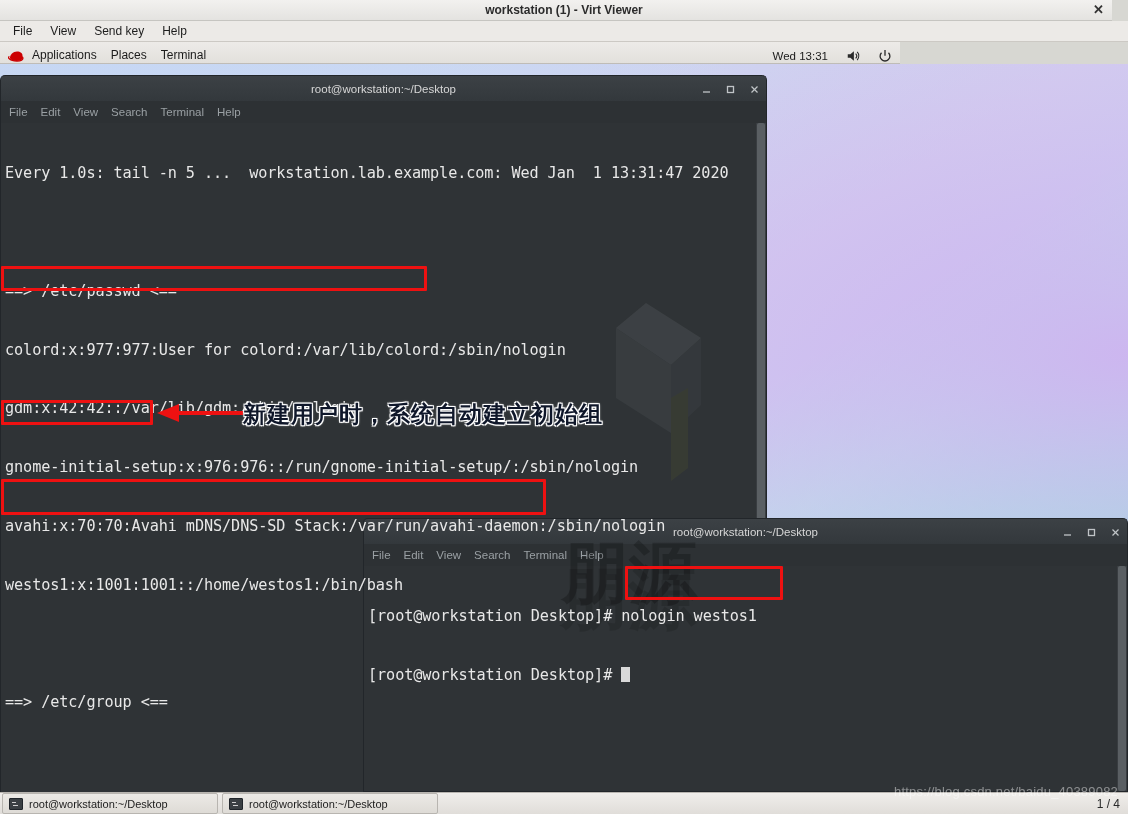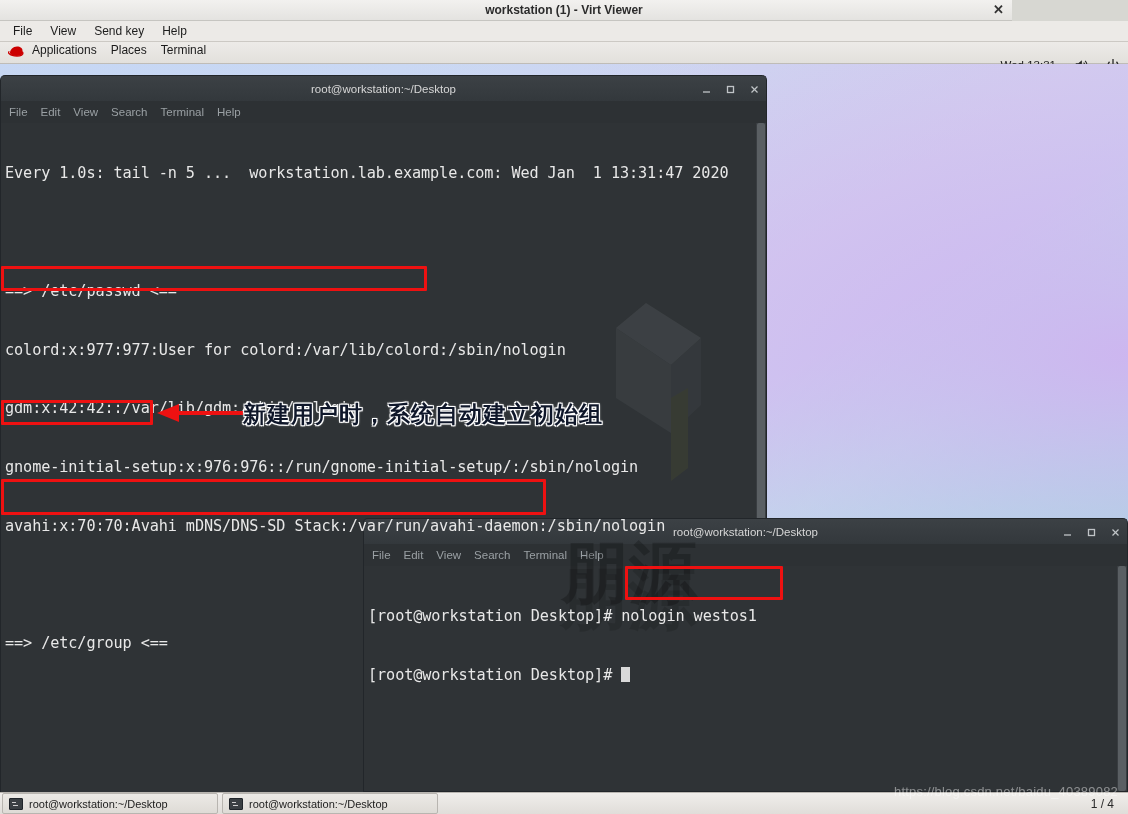--- a/index.html
+++ b/index.html
@@ -6,21 +6,21 @@
   html, body {
     width: 1128px; height: 814px;
     overflow: hidden;
     font-family: "Liberation Sans", sans-serif;
     background: #d7d7d2;
   }
   #root { position: relative; width: 1128px; height: 814px; }
 
   
   .vv-titlebar {
-    position: absolute; left: 0; top: 0; width: 1012px; height: 21px;
+    position: absolute; left: 0; top: 0; width: 1112px; height: 21px;
     background: linear-gradient(to bottom, #f2f1ef 0%, #e4e3e0 100%);
     border-bottom: 1px solid #c6c5c1;
   }
   .vv-title {
     position: absolute; left: 0; top: 0; width: 1128px; height: 20px;
     text-align: center; line-height: 20px;
     font-size: 12px; font-weight: bold; color: #2b2b2b;
   }
   .vv-close {
     position: absolute; right: 8px; top: 0px; height: 20px; line-height: 20px;
@@ -33,24 +33,24 @@
     border-bottom: 1px solid #ccc9c4;
     display: flex; align-items: center; padding-left: 6px; gap: 4px;
   }
   .vv-menu-item {
     font-size: 12px; color: #1d1d1d; padding: 2px 7px; cursor: pointer;
     line-height: 14px;
   }
 
   
   .gnome-panel {
-    position: absolute; left: 0; top: 42px; width: 1128px; height: 22px;
+    position: absolute; left: 0; top: 42px; width: 900px; height: 22px;
     background: linear-gradient(to bottom, #edebe8 0%, #e2e0dc 100%);
     border-bottom: 1px solid #bfbcb7;
-    display: flex; align-items: flex-start; padding: 0 8px; flex-direction: column;
+    display: flex; align-items: flex-end; padding: 0 8px;
   }
   .panel-left { display: flex; align-items: center; gap: 14px; }
   .panel-item { font-size: 12px; color: #1b1b1b; cursor: pointer; line-height: 16px; }
   .rh-logo { width: 16px; height: 13px; margin-right: -6px; display:block; }
   .panel-right { margin-left: auto; display: flex; align-items: center; gap: 18px; }
   .panel-clock { font-size: 11.5px; color: #1b1b1b; }
   .tray-icon { width: 14px; height: 14px; display: block; cursor: pointer; }
 
   
   .desktop {
@@ -175,21 +175,21 @@
     content: ""; position: absolute; left: 2px; top: 3px;
     width: 4px; height: 1px; background: #cfcfcf;
     box-shadow: 1px 3px 0 #cfcfcf, 2px 3px 0 #cfcfcf;
   }
   .task-label {
     font-size: 11px; color: #1c1c1c; white-space: nowrap;
     overflow: hidden; text-overflow: ellipsis;
   }
   .task-pager {
     margin-left: auto; display: flex; align-items: center;
-    padding-right: 14px; font-size: 12px; color: #2a2a2a;
+    padding-right: 8px; font-size: 12px; color: #2a2a2a;
   }
 
   
   .blog-wm {
     position: absolute; right: 10px; top: 784px; z-index: 25;
     font-size: 13px; color: rgba(255,255,255,0.45);
     font-family: "Liberation Sans", sans-serif;
     pointer-events: none; letter-spacing: 0.2px;
   }
 </style>
@@ -286,20 +286,21 @@
       <div class="term-wm-cn" style="left:560px; top:405px; font-size:68px;">朋源</div>
 
       <div class="term-text">
         <div class="line">Every 1.0s: tail -n 5 ...  workstation.lab.example.com: Wed Jan  1 13:31:47 2020</div>
         <div class="line blank"></div>
         <div class="line">==&gt; /etc/passwd &lt;==</div>
         <div class="line">colord:x:977:977:User for colord:/var/lib/colord:/sbin/nologin</div>
         <div class="line">gdm:x:42:42::/var/lib/gdm:/sbin/nologin</div>
         <div class="line">gnome-initial-setup:x:976:976::/run/gnome-initial-setup/:/sbin/nologin</div>
         <div class="line">avahi:x:70:70:Avahi mDNS/DNS-SD Stack:/var/run/avahi-daemon:/sbin/nologin</div>
+        <div class="line">westos1:x:1001:1001::/home/westos1:/bin/bash</div>
         <div class="line blank"></div>
         <div class="line">==&gt; /etc/group &lt;==</div>
         
         
         
         
         
         
         
         

